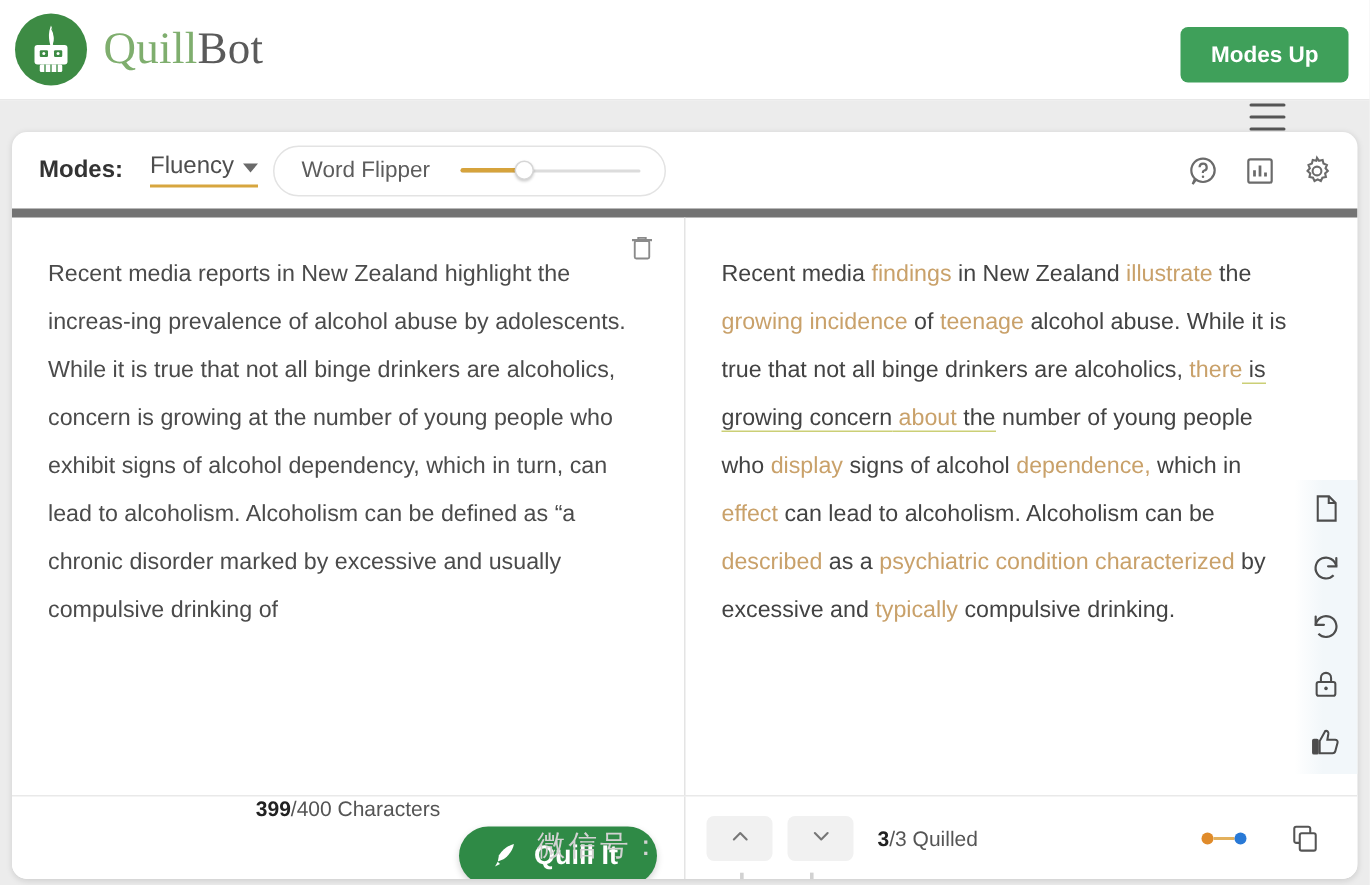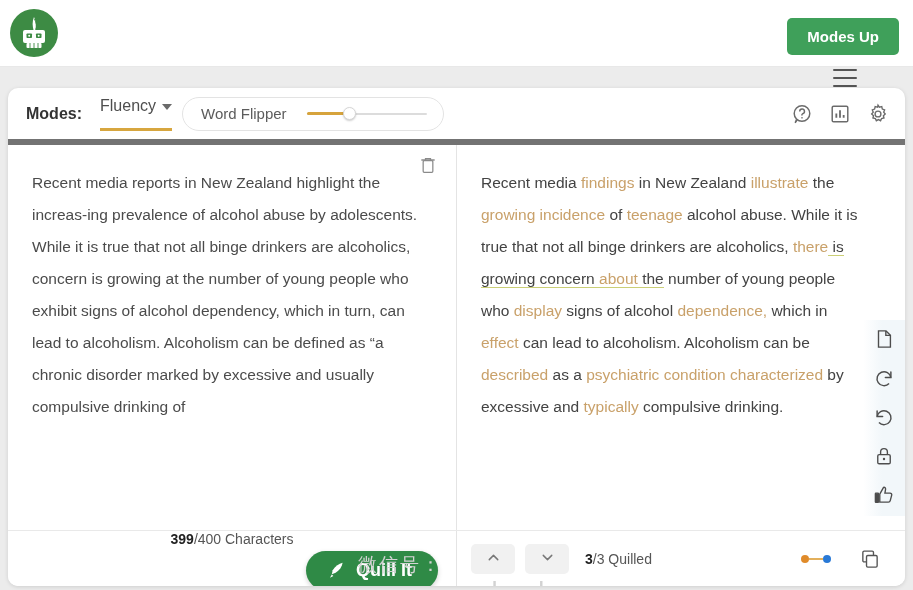--- a/index.html
+++ b/index.html
@@ -57,21 +57,21 @@
     overflow: hidden;
   }
 
   
   .modes-bar {
     height: 51px; display: flex; align-items: center;
     padding: 0 16px 0 18px; position: relative;
   }
   .modes-label { font-size: 16px; color: #333; font-weight: 600; margin-right: 18px; }
   .mode-chip { position: relative; display: flex; align-items: center; gap: 6px;
-    cursor: pointer; padding-bottom: 16px; margin-right: 10px; }
+    cursor: pointer; padding-bottom: 5px; margin-right: 10px; }
   .mode-chip .mode-text { font-size: 16px; color: #4e4e4e; }
   .mode-underline { position: absolute; left: 0; right: 0; bottom: 0; height: 2.5px;
     background: #d7a63f; }
   .caret { width: 0; height: 0; border-left: 5px solid transparent;
     border-right: 5px solid transparent; border-top: 6px solid #6a6a6a; margin-top: 2px; }
   .flipper {
     display: flex; align-items: center; gap: 20px;
     border: 1px solid #e3e3e3; border-radius: 18px;
     height: 34px; padding: 0 16px 0 18px; background: #fff;
     min-width: 260px;
@@ -162,20 +162,23 @@
         <rect x="9" y="17" width="22" height="13" rx="2" fill="#ffffff"></rect>
         <rect x="12.5" y="20.5" width="5.5" height="4.5" rx="0.8" fill="#3d8b44"></rect>
         <rect x="22" y="20.5" width="5.5" height="4.5" rx="0.8" fill="#3d8b44"></rect>
         <circle cx="15.2" cy="22.7" r="1" fill="#ffffff"></circle>
         <circle cx="24.7" cy="22.7" r="1" fill="#ffffff"></circle>
         <rect x="12.5" y="30" width="15" height="5" rx="1" fill="#ffffff"></rect>
         <line x1="16" y1="30" x2="16" y2="35" stroke="#3d8b44" stroke-width="0.9"></line>
         <line x1="20" y1="30" x2="20" y2="35" stroke="#3d8b44" stroke-width="0.9"></line>
         <line x1="24" y1="30" x2="24" y2="35" stroke="#3d8b44" stroke-width="0.9"></line>
       </svg>
+    </div>
+    <div class="brand-name">
+      <span class="q1">Quill</span><span class="q2">Bot</span>
     </div>
   </div>
   <div class="header-right">
     <a class="login-link">Log In</a>
     <button class="signup-btn">Modes Up</button>
     <div class="hamburger">
       <span></span>
         <span></span>
         <span></span>
     </div>

